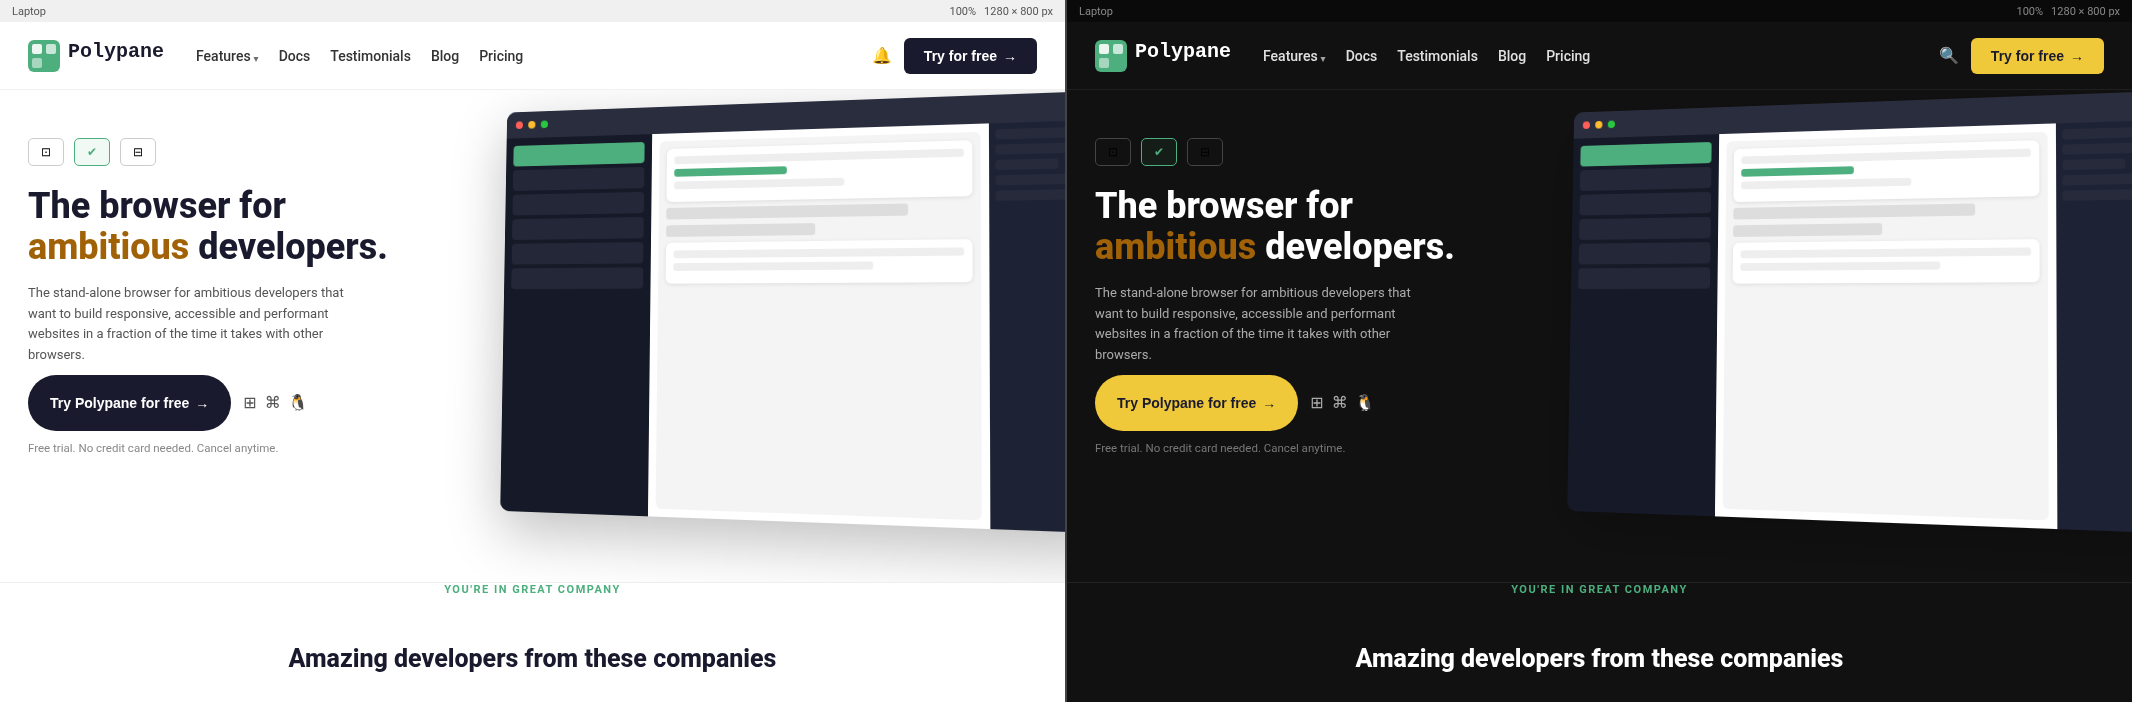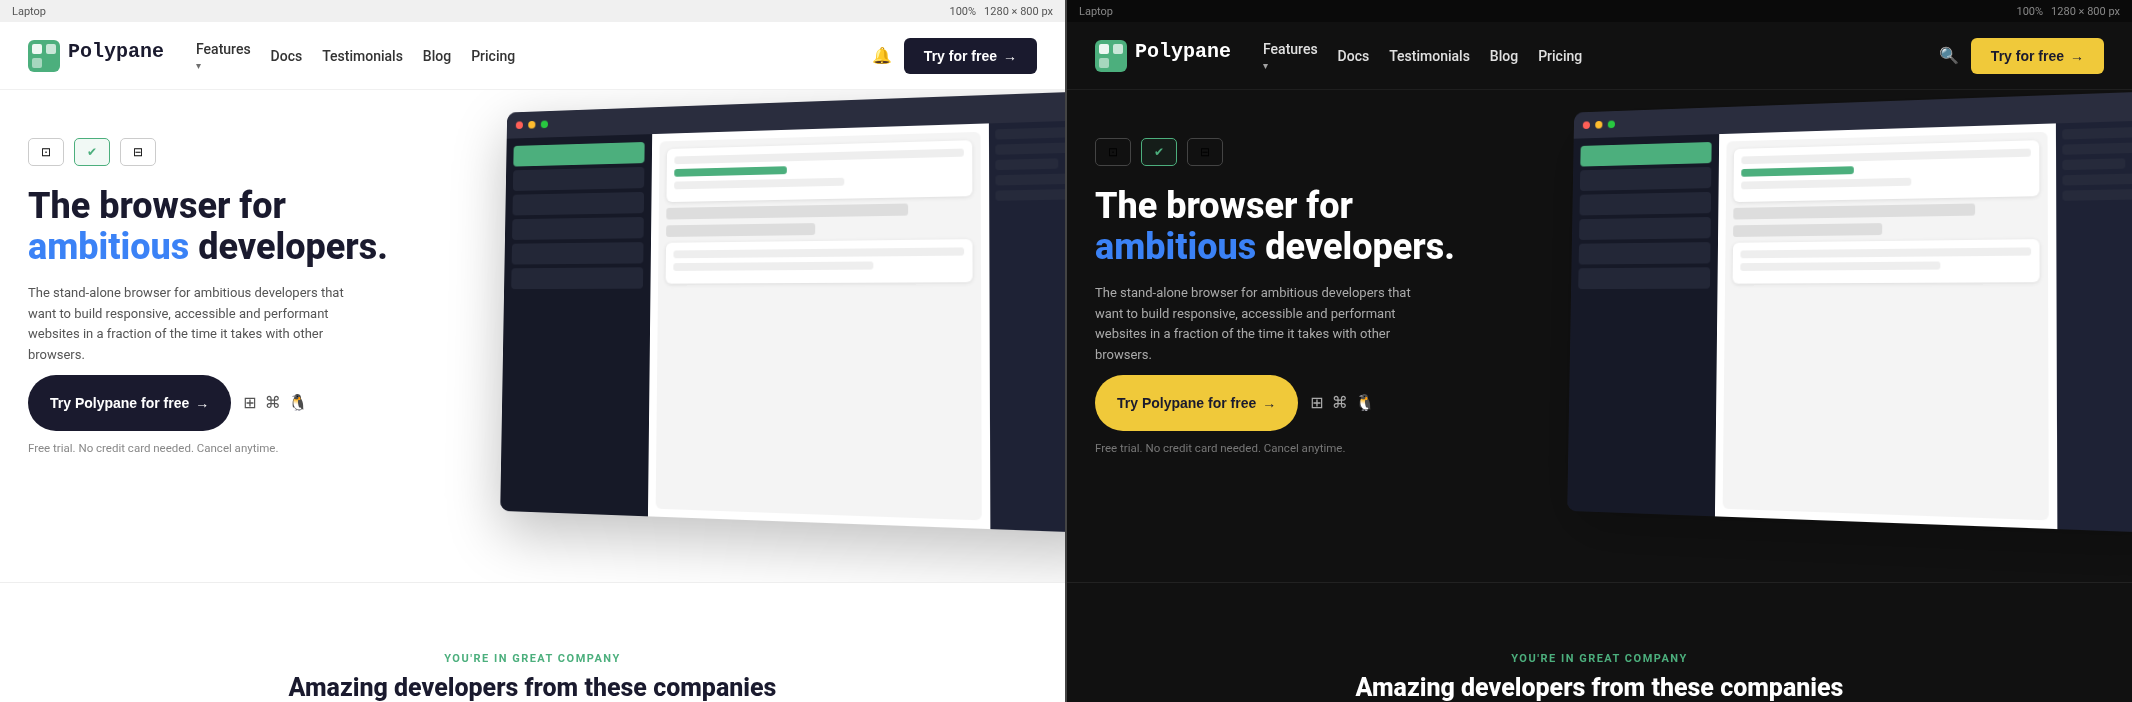--- a/index.html
+++ b/index.html
@@ -76,23 +76,22 @@
       gap: 20px;
       margin-left: 8px;
       flex: 1;
     }
     .nav-link {
       font-size: 14px;
       font-weight: 500;
       color: #333;
       text-decoration: none;
       display: flex;
-      align-items: flex-start;
+      align-items: flex-end;
       gap: 3px;
-      flex-direction: column;
     }
     .panel-dark .nav-link { color: #e0e0e0; }
     .nav-link .chevron { font-size: 10px; opacity: 0.7; }
 
     .nav-right {
       display: flex;
       align-items: center;
       gap: 12px;
       margin-left: auto;
     }
@@ -169,21 +168,21 @@
     }
 
     .hero-title {
       font-size: 36px;
       font-weight: 800;
       line-height: 1.15;
       color: #1a1a2e;
       margin-bottom: 14px;
     }
     .panel-dark .hero-title { color: #fff; }
-    .hero-title .accent { color: #3b82f6; }
+    .hero-title .accent { color: #a16207; }
 
     .hero-desc {
       font-size: 13px;
       color: #555;
       line-height: 1.6;
       margin-bottom: 9px;
       max-width: 340px;
     }
     .panel-dark .hero-desc { color: #aaa; }
 
@@ -322,22 +321,23 @@
       margin-bottom: 5px;
       opacity: 0.7;
     }
 
     
     .companies-section {
       height: 120px;
       display: flex;
       flex-direction: column;
       align-items: center;
-      justify-content: flex-end;
+      justify-content: flex-start;
       flex-shrink: 0;
+      gap: 40px;
     }
     .panel-light .companies-section { background: #fff; border-top: 1px solid #eee; }
     .panel-dark .companies-section  { background: #111; border-top: 1px solid #222; }
 
     .companies-label {
       font-size: 11px;
       font-weight: 700;
       letter-spacing: 1.5px;
       color: #4caf7d;
       text-transform: uppercase;

